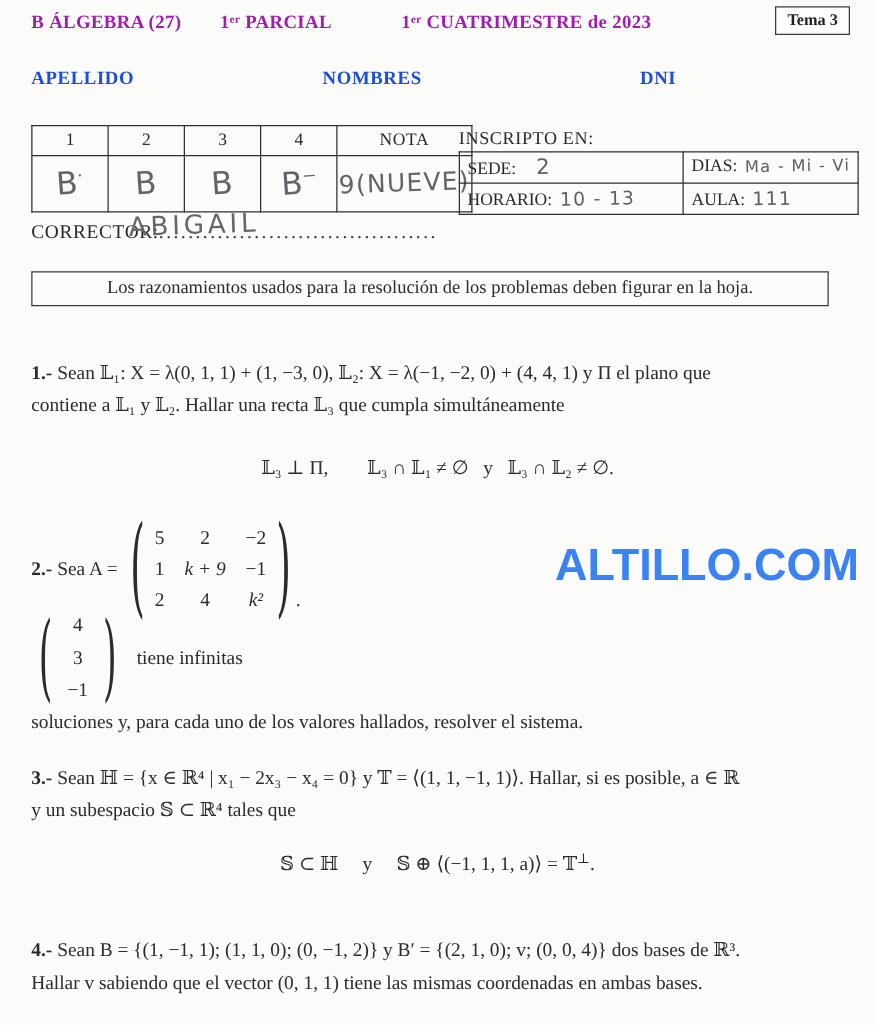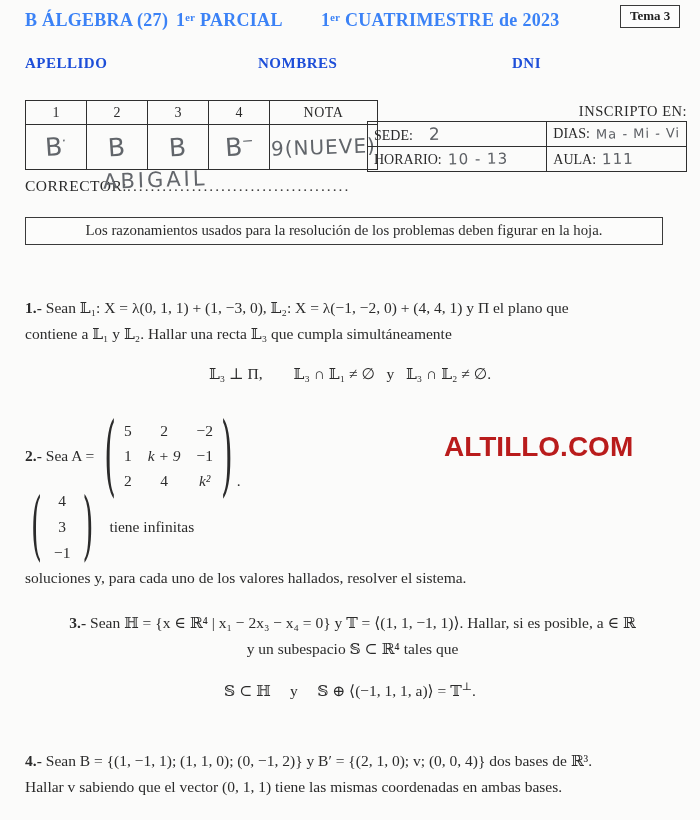--- a/index.html
+++ b/index.html
@@ -7,21 +7,21 @@
     width:700px;height:820px;
     background:#fbfbfa;
     font-family:"Liberation Serif","DejaVu Serif","DejaVu Sans",serif;
     color:#2c2c2c;
     position:relative;
     overflow:hidden;
   }
   .abs{position:absolute;}
 
   
-  .hdr{font-size:18px;font-weight:600;letter-spacing:.3px;color:#3b82f6;}
+  .hdr{font-size:15px;font-weight:600;letter-spacing:.3px;color:#a21caf;}
   .tema-box{
     border:1.5px solid #3a3a3a;padding:2px 9px 3px;font-size:13px;font-weight:600;color:#222;
     background:#fdfdfd;
   }
   .id-label{font-size:15px;font-weight:600;letter-spacing:.5px;color:#1d4ed8;}
 
   
   table{border-collapse:collapse;}
   .grades{border:1.5px solid #2f2f2f;}
   .grades th{
@@ -36,21 +36,21 @@
   .mark{
     font-family:"DejaVu Sans",sans-serif;
     color:#61656a;font-size:25px;line-height:1;
     display:inline-block;transform:rotate(-4deg);
     white-space:nowrap;
   }
   .mark-sup{font-size:14px;vertical-align:super;}
   .mark-nota{font-size:20px;transform:rotate(-2deg);letter-spacing:1px;}
 
   
-  .insc-title{font-size:14.5px;letter-spacing:.5px;color:#2a2a2a;text-align:right;width:320px;}
+  .insc-title{font-size:14.5px;letter-spacing:.5px;color:#2a2a2a;text-align:left;width:320px;}
   .insc{border:1.5px solid #2f2f2f;width:320px;}
   .insc td{
     border:1.2px solid #2f2f2f;height:22px;font-size:14px;color:#2a2a2a;
     padding:1px 6px;white-space:nowrap;
   }
   .hand{
     font-family:"DejaVu Sans",sans-serif;color:#5d6065;
     font-size:15px;display:inline-block;transform:rotate(-1deg);
     margin-left:6px;letter-spacing:1px;
   }
@@ -88,21 +88,21 @@
   }
   .vec-grid{
     display:grid;grid-template-columns:auto;row-gap:8px;text-align:center;
     font-size:15.5px;padding:0 12px;
   }
   .var{font-style:italic;}
 
   
   .watermark{
     font-family:"Liberation Sans","DejaVu Sans",sans-serif;
-    font-weight:bold;font-size:28px;color:#b91c1c;letter-spacing:0;
+    font-weight:bold;font-size:36px;color:#3b82f6;letter-spacing:0;
   }
 </style>
 </head>
 <body>
 
 <div class="abs hdr" style="left:25px;top:10px;">B ÁLGEBRA (27)</div>
 <div class="abs hdr" style="left:176px;top:10px;">1ᵉʳ PARCIAL</div>
 <div class="abs hdr" style="left:321px;top:10px;">1ᵉʳ CUATRIMESTRE de 2023</div>
 <div class="abs tema-box" style="left:620px;top:5px;">Tema 3</div>
 
@@ -145,21 +145,21 @@
 
 <div class="abs corr" style="left:25px;top:177px;">
   <span>CORRECTOR:</span><span class="corr-dots">......................................</span>
 </div>
 <div class="abs" style="left:103px;top:168px;">
   <span class="corr-name">ABIGAIL</span>
 </div>
 
 <div class="abs notice" style="left:25px;top:217px;">Los razonamientos usados para la resolución de los problemas deben figurar en la hoja.</div>
 
-<div class="abs prob" style="left:25px;top:295px;">
+<div class="abs prob" style="left:25px;top:286px;">
   <div><span class="pnum">1.-</span><span>Sean 𝕃₁: X = λ(0, 1, 1) + (1, −3, 0), 𝕃₂: X = λ(−1, −2, 0) + (4, 4, 1) y Π el plano que</span></div>
   <div>contiene a 𝕃₁ y 𝕃₂. Hallar una recta 𝕃₃ que cumpla simultáneamente</div>
 </div>
 <div class="abs cond" style="left:0;top:365px;">𝕃₃ ⊥ Π,  𝕃₃ ∩ 𝕃₁ ≠ ∅  y  𝕃₃ ∩ 𝕃₂ ≠ ∅.</div>
 
 <div class="abs mat-row" style="left:25px;top:422px;">
   <span class="prob" style="width:auto;"><span class="pnum">2.-</span><span>Sea A =</span></span>
   <span class="paren" style="font-size:30px;transform:scale(1,2.9);margin-left:10px;">(</span>
   <span class="mat-grid">
     <span>5</span>
@@ -183,21 +183,21 @@
   <span class="vec-grid">
     <span>4</span>
     <span>3</span>
     <span>−1</span>
   </span>
   <span class="paren" style="font-size:28px;transform:scale(1,2.7);">)</span>
   <span class="prob" style="width:auto;margin-left:16px;">tiene infinitas</span>
 </div>
 <div class="abs prob" style="left:25px;top:565px;">soluciones y, para cada uno de los valores hallados, resolver el sistema.</div>
 
-<div class="abs prob" style="left:25px;top:610px;text-align:center;">
+<div class="abs prob" style="left:25px;top:610px;">
   <div><span class="pnum">3.-</span><span>Sean ℍ = {x ∈ ℝ⁴ | x₁ − 2x₃ − x₄ = 0} y 𝕋 = ⟨(1, 1, −1, 1)⟩. Hallar, si es posible, a ∈ ℝ</span></div>
   <div>y un subespacio 𝕊 ⊂ ℝ⁴ tales que</div>
 </div>
 <div class="abs cond" style="left:0;top:680px;">
   <span>𝕊 ⊂ ℍ  y  𝕊 ⊕ ⟨(−1, 1, 1, a)⟩ = 𝕋</span><sup class="perp">⊥</sup><span>.</span>
 </div>
 
 <div class="abs prob" style="left:25px;top:748px;">
   <div><span class="pnum">4.-</span><span>Sean B = {(1, −1, 1); (1, 1, 0); (0, −1, 2)} y B′ = {(2, 1, 0); v; (0, 0, 4)} dos bases de ℝ³.</span></div>
   <div>Hallar v sabiendo que el vector (0, 1, 1) tiene las mismas coordenadas en ambas bases.</div>

